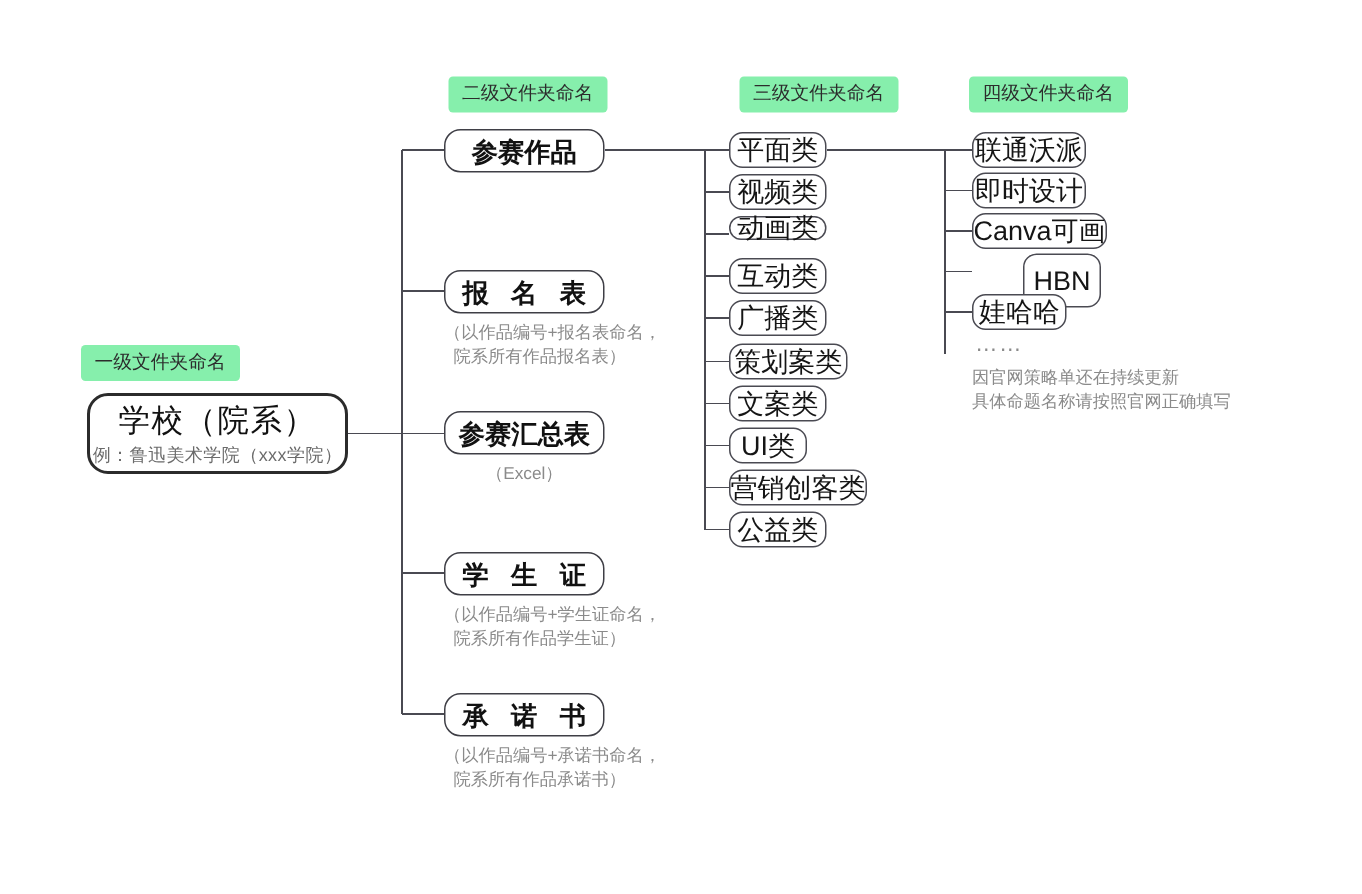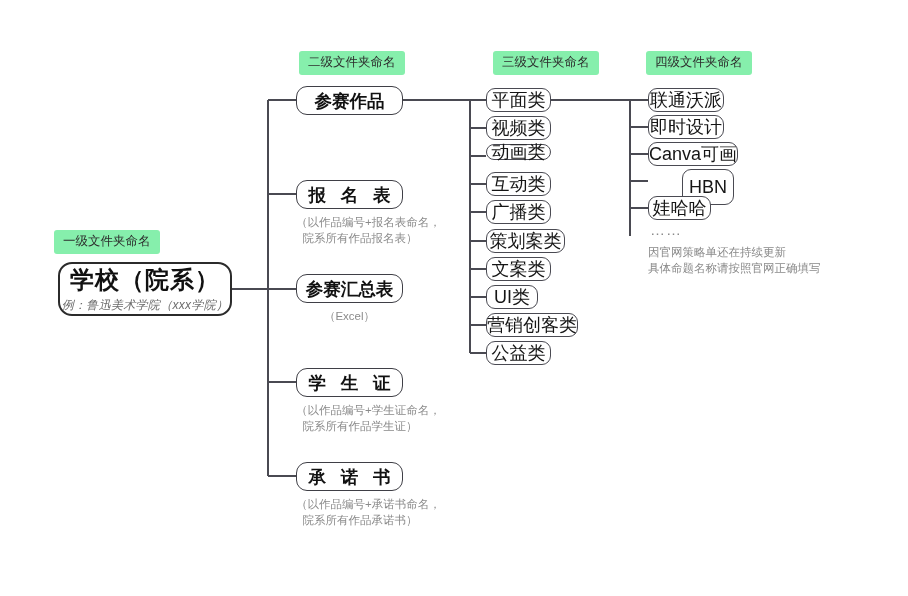--- a/index.html
+++ b/index.html
@@ -57,31 +57,30 @@
     border-radius: 14px;
     border-color: #2b2b2b;
   }
   .node.lvl3, .node.lvl4 {
     border-width: 1.2px;
     border-color: #4a4a52;
     border-radius: 9px;
   }
 
   .root-title {
-    font-size: 24px;
-    font-weight: 700;
+    font-size: 21px;
+    font-weight: 400;
     letter-spacing: 1px;
     color: #111111;
     margin-bottom: 1px;
   }
   .root-sub {
     font-size: 12px;
     color: #6b6b6b;
     letter-spacing: 0.3px;
-    font-style: italic;
   }
 
   .lvl2-title {
     font-size: 17.5px;
     font-weight: 700;
     color: #111111;
   }
   .lvl2-title.spaced { letter-spacing: 5px; text-indent: 5px; }
 
   .lvl3-title, .lvl4-title {

